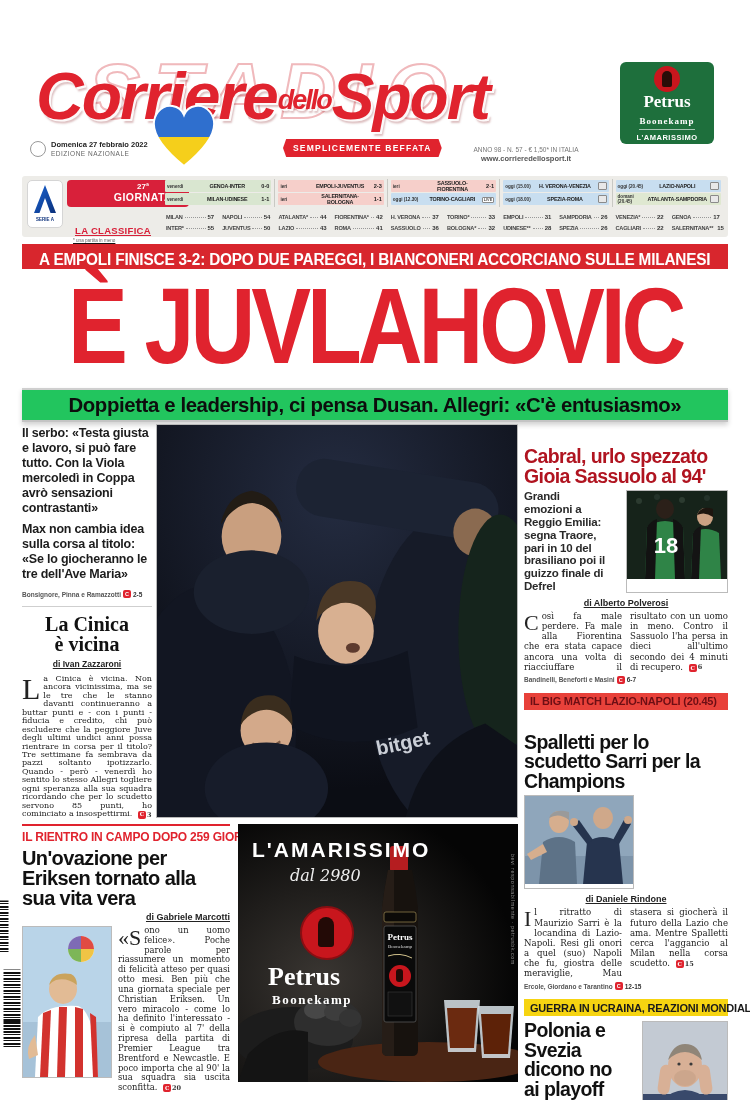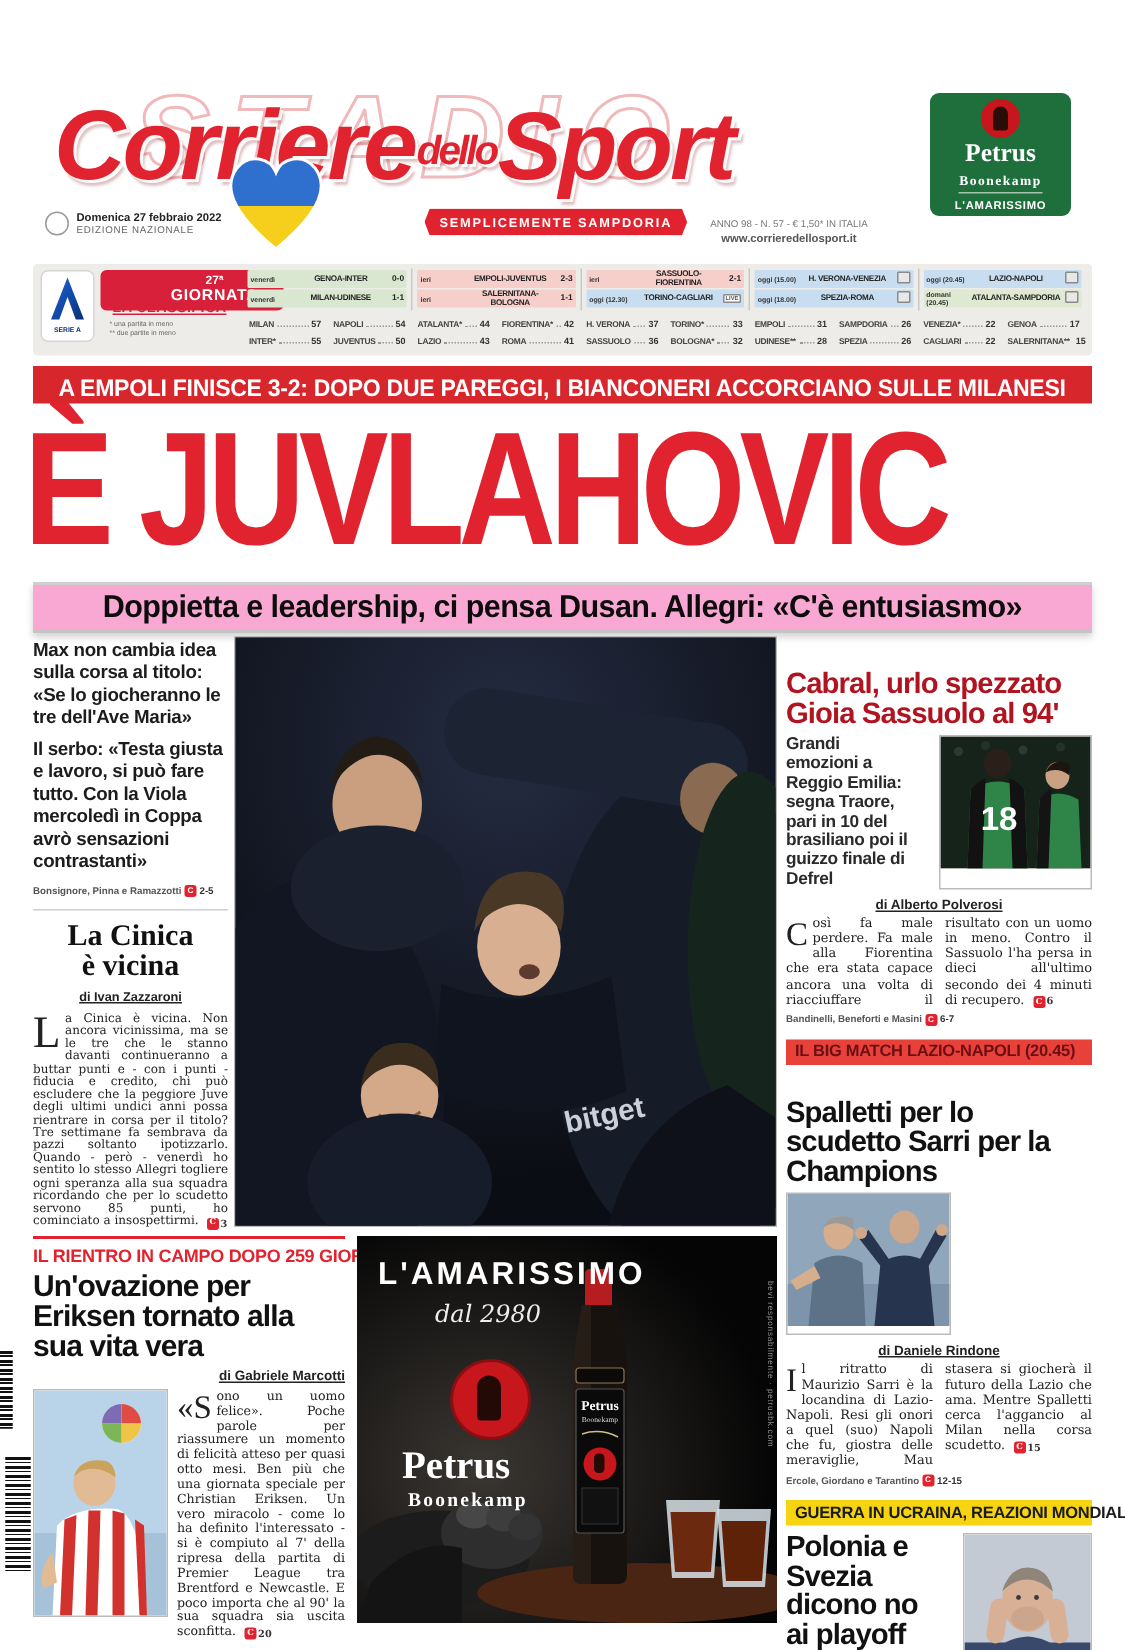--- a/index.html
+++ b/index.html
@@ -29,21 +29,21 @@
   .pb-circle:after{content:"";position:absolute;left:8px;top:5px;width:10px;height:16px;border-radius:5px 5px 2px 2px;background:#2a0d08;}
   .pb-name1{font-family:"Liberation Serif",serif;font-size:17px;font-weight:700;color:#fff;line-height:1;margin-top:1px;}
   .pb-name2{font-family:"Liberation Serif",serif;font-size:9px;font-weight:700;color:#fff;letter-spacing:1px;line-height:1.1;border-bottom:1px solid rgba(255,255,255,.6);display:inline-block;padding-bottom:2px;}
   .pb-label{font-size:7.5px;font-weight:800;color:#fff;letter-spacing:.5px;margin-top:3px;}
   
   .strip{position:absolute;left:22px;top:176px;width:706px;height:61px;background:#edecE8;border-radius:3px;}
   .serie-box{position:absolute;left:5px;top:4px;width:34px;height:46px;background:#fff;border:1px solid #d5d5d5;border-radius:5px;text-align:center;}
   .giornata{position:absolute;left:45px;top:4px;width:92px;height:27px;background:#d8203a;border-radius:4px;color:#fff;text-align:center;padding-left:30px;}
   .giornata .n{font-size:8px;font-weight:700;line-height:1.2;margin-top:2px;}
   .giornata .g{font-size:10.5px;font-weight:800;letter-spacing:.5px;line-height:1;}
-  .classifica{position:absolute;left:45px;top:24px;width:92px;text-align:center;}
+  .classifica{position:absolute;left:45px;top:49px;width:92px;text-align:center;text-decoration:underline;}
   .classifica .t{color:#d8203a;font-size:9.5px;font-weight:800;text-decoration:underline;letter-spacing:.3px;}
   .classifica .lg{font-size:4.6px;color:#666;text-align:left;margin-top:2px;line-height:1.3;padding-left:6px;}
   .fixtures{position:absolute;left:140px;top:3px;width:562px;height:28px;display:flex;}
   .fix-col{width:20%;box-sizing:border-box;padding:0 3px;border-left:1px solid #c9c9c4;}
   .fix-col:first-child{border-left:none;}
   .fix-row{display:flex;align-items:center;height:12px;margin:1px 0;border-radius:1px;padding:0 2px;}
   .fix-row .when{width:30px;font-size:4.6px;font-weight:800;color:#333;}
   .fix-row .match{flex:1;text-align:center;font-size:5.4px;font-weight:800;color:#222;letter-spacing:-.2px;}
   .fix-row .score{font-size:5.6px;font-weight:800;color:#222;min-width:12px;text-align:right;}
   .fx-green{background:#d9e6d0;} .fx-pink{background:#f6cfca;} .fx-blue{background:#c8def0;} .fx-lgreen{background:#dfe8d1;}
@@ -52,25 +52,25 @@
   .standings{position:absolute;left:140px;top:33px;width:562px;display:flex;}
   .st-col{width:10%;box-sizing:border-box;padding:0 4px;}
   .st-row{display:flex;align-items:flex-end;height:11px;}
   .st-row .team{font-size:5.6px;font-weight:800;color:#444;letter-spacing:-.2px;white-space:nowrap;}
   .st-row .dots{flex:1;border-bottom:1px dotted #999;margin:0 2px 2px;}
   .st-row .pts{font-size:6px;font-weight:800;color:#333;}
   
   .kicker{position:absolute;left:22px;top:244px;width:706px;height:25px;background:#d8262d;
           display:flex;align-items:flex-end;justify-content:center;}
   .kicker span{color:#fff;font-size:16px;font-weight:800;white-space:nowrap;transform:scaleX(.96);letter-spacing:-.2px;}
-  .headline{position:absolute;left:22px;top:264px;width:706px;height:120px;overflow:visible;text-decoration:underline;}
+  .headline{position:absolute;left:22px;top:264px;width:706px;height:120px;text-align:center;overflow:visible;text-decoration:underline;}
   .headline span{display:inline-block;font-size:88px;font-weight:800;color:#e0232e;letter-spacing:-4px;
                  transform:scale(1.02,1.22);transform-origin:center top;white-space:nowrap;}
   .deck{position:absolute;left:22px;top:388px;width:706px;height:30px;border-top:2px solid #cfcfcf;border-bottom:2px solid #c4c4c4;
-        box-shadow:0 3px 5px rgba(0,0,0,.18);display:flex;align-items:center;justify-content:center;background:#f9a8d4;}
+        box-shadow:0 3px 5px rgba(0,0,0,.18);display:flex;align-items:center;justify-content:center;background:#22c55e;}
   .deck span{font-size:21px;font-weight:800;color:#0d0d0d;white-space:nowrap;transform:scaleX(.97);letter-spacing:-.4px;}
   
   .leftcol{position:absolute;left:22px;top:426px;width:130px;height:392px;}
   .intro{font-size:12.5px;font-weight:800;line-height:1.2;color:#1c1c1c;letter-spacing:-.2px;}
   .intro + .intro{margin-top:6px;}
   .byline-sm{font-size:6.5px;font-weight:700;color:#555;margin-top:8px;display:flex;align-items:center;gap:2px;}
   .pgref{display:inline-flex;align-items:center;justify-content:center;width:8px;height:8px;border-radius:2px;
          background:#e0232e;color:#fff;font-size:5.5px;font-weight:800;flex:none;}
   .pgnum{font-size:6.5px;font-weight:800;color:#333;}
   .editorial{margin-top:8px;border-top:1px solid #cfcfcf;padding-top:7px;text-align:center;}
@@ -134,21 +134,21 @@
     <svg width="76" height="70" viewBox="0 0 76 70">
       <defs>
           <linearGradient id="ua" x1="0" y1="0" x2="0" y2="1">
         <stop offset="0.52" stop-color="#2f6fce"></stop>
             <stop offset="0.52" stop-color="#f5cf1b"></stop>
       </linearGradient>
         </defs>
       <path d="M38,66 C10,43 2,25 12,12 C20,2 34,5 38,15 C42,5 56,2 64,12 C74,25 66,43 38,66 Z" fill="url(#ua)" stroke="#fff" stroke-width="2"></path>
     </svg>
   </div>
-  <div class="ribbon">SEMPLICEMENTE SAMPDORIA</div>
+  <div class="ribbon">SEMPLICEMENTE BEFFATA</div>
   <div class="dateblock">
     <div class="datecircle"></div>
     <div>
       <div class="dateline">Domenica 27 febbraio 2022</div>
       <div class="edition">EDIZIONE NAZIONALE</div>
     </div>
   </div>
   <div class="issue">
     <div class="a">ANNO 98 - N. 57 - € 1,50* IN ITALIA</div>
     <div class="b">www.corrieredellosport.it</div>
@@ -372,22 +372,22 @@
 
   <div class="kicker">
       <span>A EMPOLI FINISCE 3-2: DOPO DUE PAREGGI, I BIANCONERI ACCORCIANO SULLE MILANESI</span>
     </div>
   <div class="headline"><span>È JUVLAHOVIC</span></div>
   <div class="deck">
       <span>Doppietta e leadership, ci pensa Dusan. Allegri: «C'è entusiasmo»</span>
     </div>
 
   <div class="leftcol">
+    <div class="intro">Il serbo: «Testa giusta e lavoro, si può fare tutto. Con la Viola mercoledì in Coppa avrò sensazioni contrastanti»</div>
     <div class="intro">Max non cambia idea sulla corsa al titolo: «Se lo giocheranno le tre dell'Ave Maria»</div>
-    <div class="intro">Il serbo: «Testa giusta e lavoro, si può fare tutto. Con la Viola mercoledì in Coppa avrò sensazioni contrastanti»</div>
     <div class="byline-sm">
       <span>Bonsignore, Pinna e Ramazzotti</span>
         <span class="pgref">C</span>
         <span class="pgnum">2-5</span>
     </div>
     <div class="editorial">
       <div class="ed-title">
         <div>La Cinica</div>
           <div>è vicina</div>
       </div>

